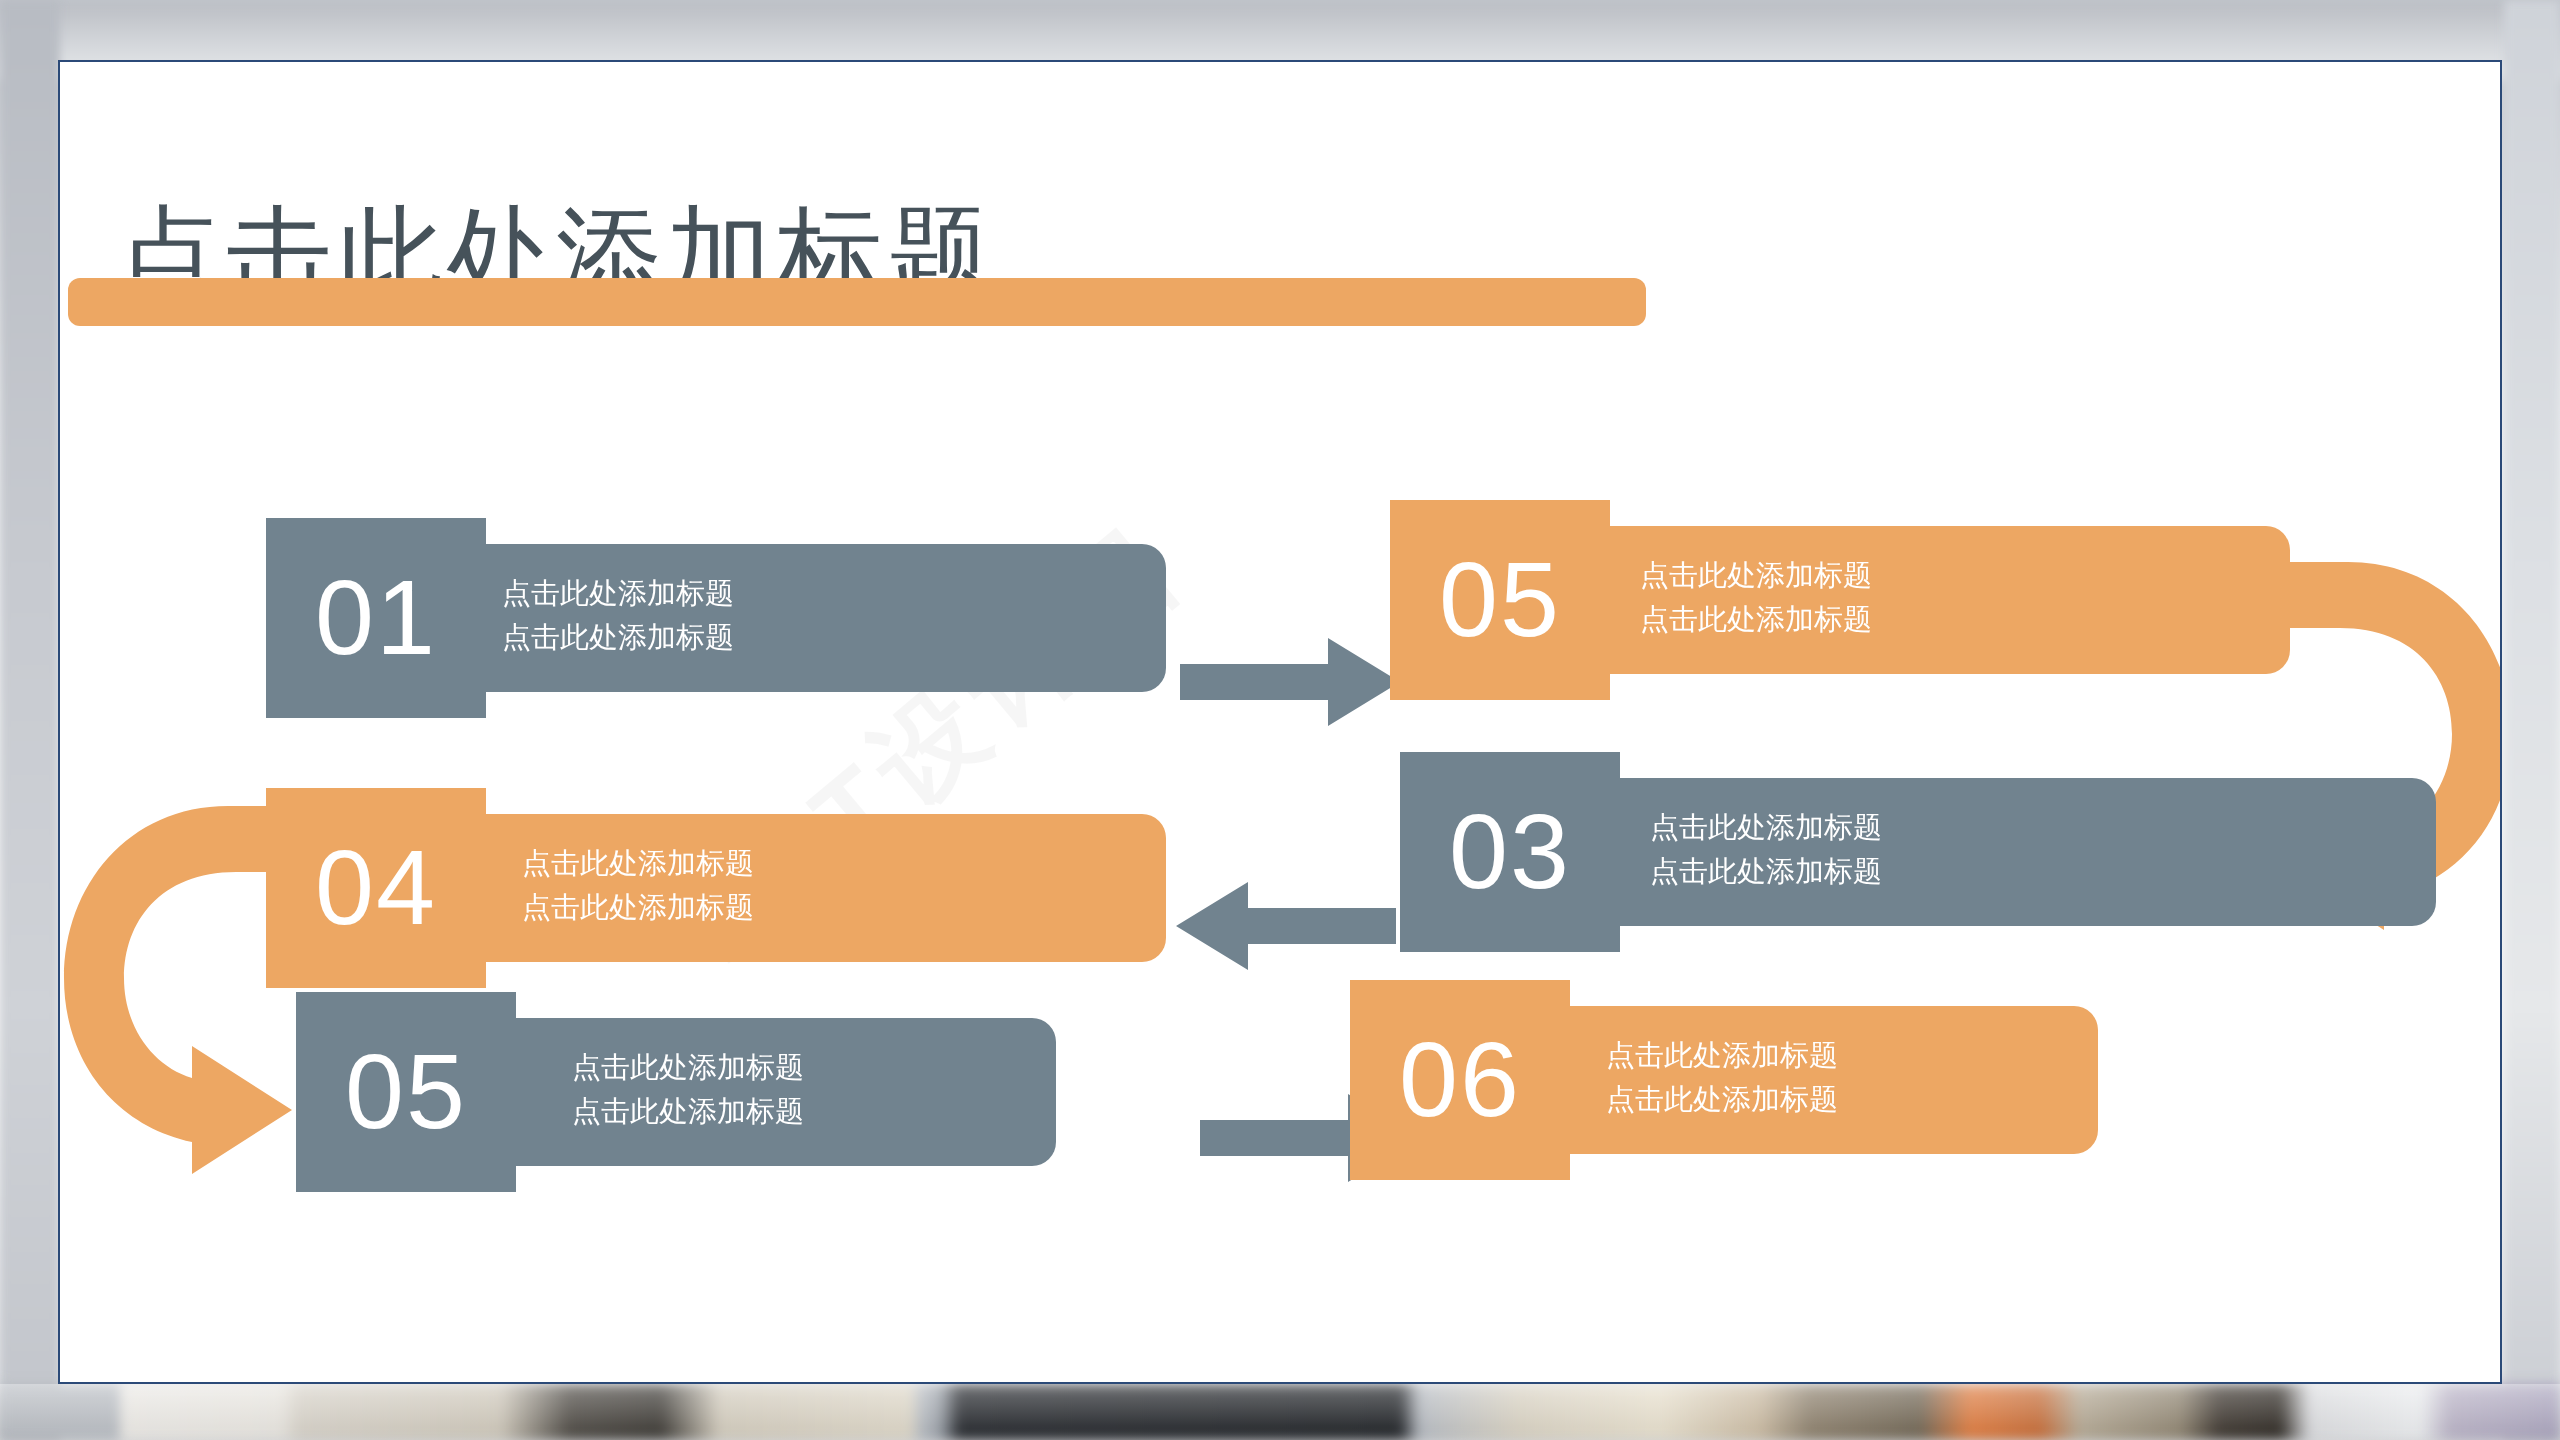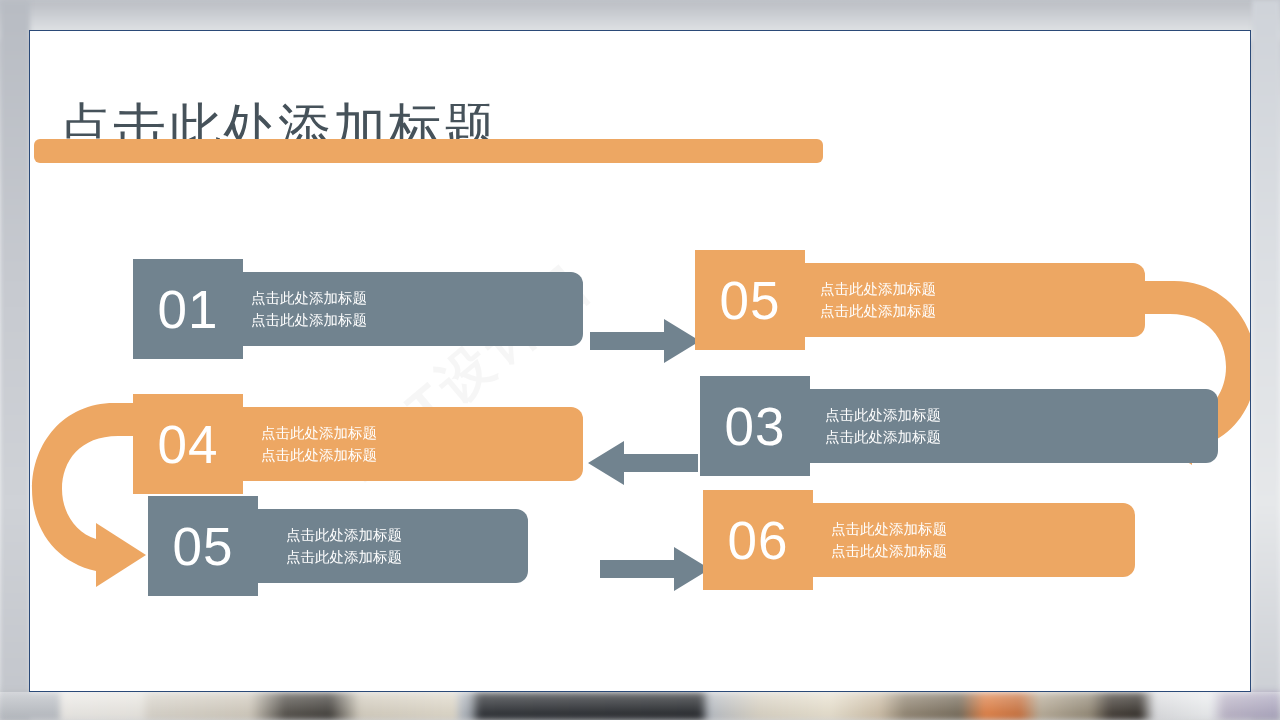--- a/index.html
+++ b/index.html
@@ -251,21 +251,21 @@
     <div class="cardtext" style="left:138px;">
       <div>点击此处添加标题</div>
       <div>点击此处添加标题</div>
     </div>
   </div>
 
   <svg class="arrow-straight" viewBox="0 0 110 44" style="left:570px; top:516px;">
     <path d="M0,13 L74,13 L74,0 L110,22 L74,44 L74,31 L0,31 Z" fill="#71838f"></path>
   </svg>
 
-  <div class="card orange" style="left:673px; top:472px; width:432px;text-align:right;">
+  <div class="card orange" style="left:645px; top:472px; width:374px;text-align:right;">
     <div class="numbox orange">
       <span>06</span>
     </div>
     <div class="cardtext" style="left:128px;">
       <div>点击此处添加标题</div>
       <div>点击此处添加标题</div>
     </div>
   </div>
 
 </div>

